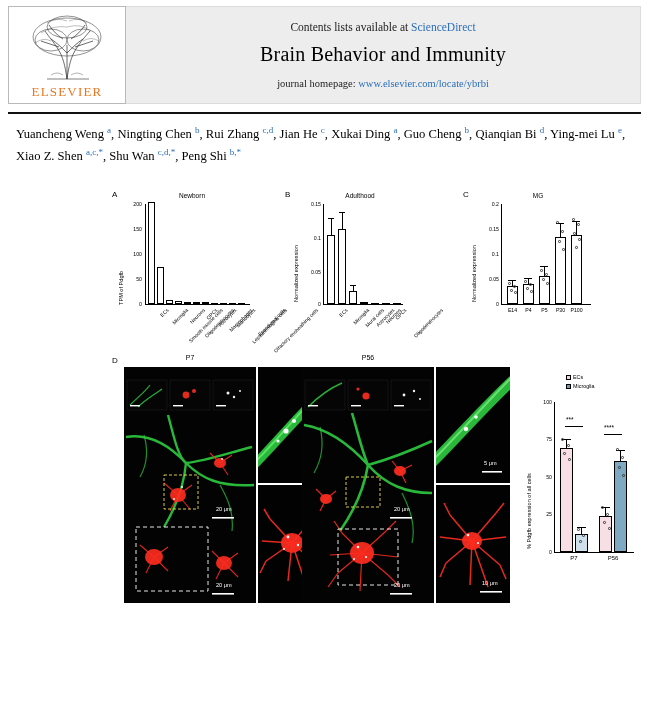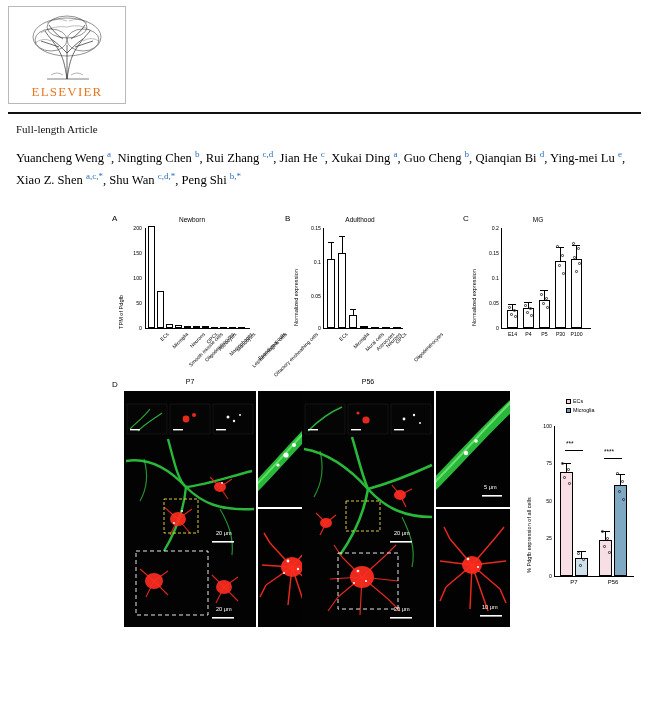--- a/index.html
+++ b/index.html
@@ -236,26 +236,36 @@
         <g stroke="#2b2b2b" stroke-width="0.6">
           <line x1="36" y1="70" x2="78" y2="70"></line>
         </g>
         <g stroke="#2b2b2b" stroke-width="0.5" fill="none" opacity="0.7">
           <path d="M40 66 q6 -4 12 0"></path>
           <path d="M60 66 q6 -4 12 0"></path>
         </g>
       </svg>
       <div class="logo-word">ELSEVIER</div>
     </div>
+    <div class="masthead-right">
+      <div class="contents-line">
+        <span>Contents lists available at</span>
+        <a href="#">ScienceDirect</a>
+      </div>
+      <div class="journal-title">Brain Behavior and Immunity</div>
+      <div class="homepage-line">
+        <span>journal homepage:</span>
+        <a href="#">www.elsevier.com/locate/ybrbi</a>
+      </div>
+    </div>
   </div>
 
   <div class="rule"></div>
 
   <div class="article">
-    <div class="art-type">Full-length Article</div>
     <p class="authors">Yuancheng Weng <sup>a</sup>, Ningting Chen <sup>b</sup>, Rui Zhang <sup>c,d</sup>, Jian He <sup>c</sup>, Xukai Ding <sup>a</sup>, Guo Cheng <sup>b</sup>, Qianqian Bi <sup>d</sup>, Ying-mei Lu <sup>e</sup>, Xiao Z. Shen <sup>a,c,*</sup>, Shu Wan <sup>c,d,*</sup>, Peng Shi <sup>b,*</sup></p>
   </div>
 
   <div class="figure">
 
     <div class="panel-letter" style="left:112px;top:6px;">A</div>
     <div class="chartbox" style="left:112px;top:6px;width:160px;height:150px;">
       <div class="chart-title" style="top:2px;">Newborn</div>
       <div class="axis-y-label" style="left:6px;top:115px;">TPM of Pdgfb</div>
 

